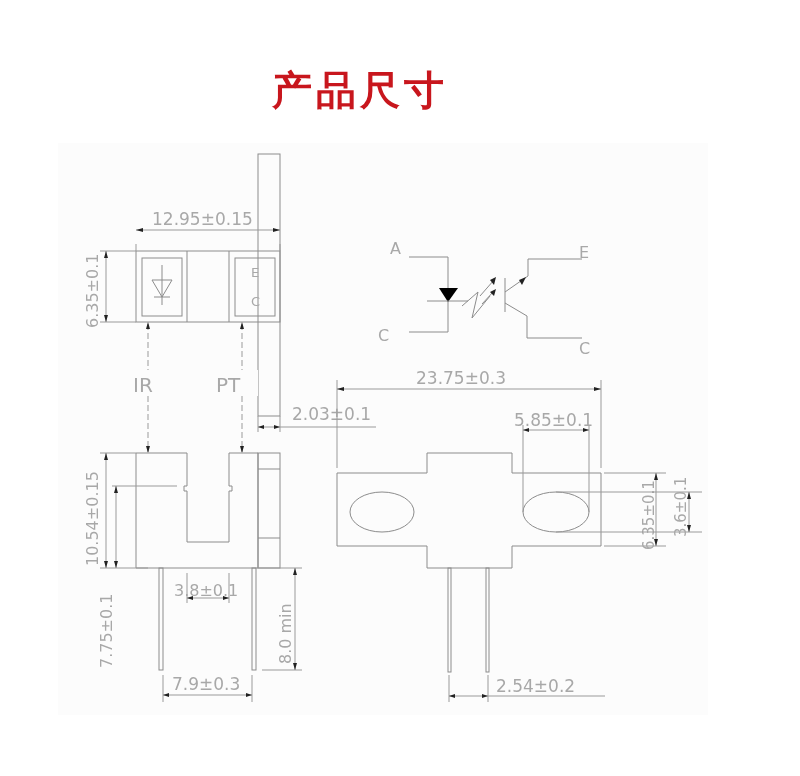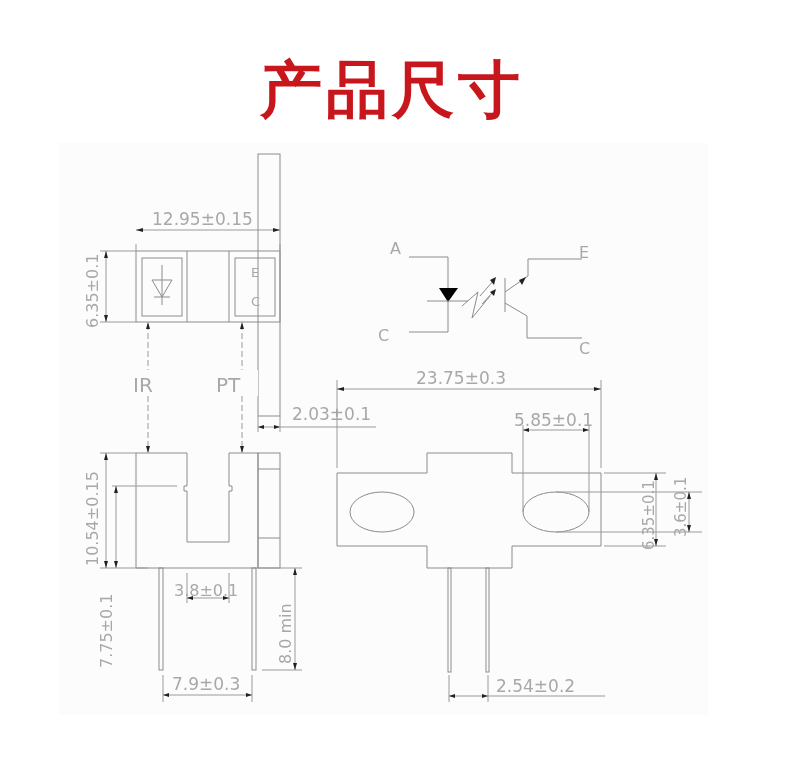--- a/index.html
+++ b/index.html
@@ -1,19 +1,19 @@
 <!DOCTYPE html>
 <html><head>
 <meta charset="utf-8">
 <style>
   html, body { margin: 0; padding: 0; background: #ffffff; }
   body { width: 800px; height: 776px; position: relative; overflow: hidden; font-family: "DejaVu Sans", sans-serif; }
   .title {
     position: absolute; left: 0; top: 50px; width: 720px; text-align: center;
-    font-size: 62px; font-weight: bold; color: #c8161d; letter-spacing: 4px; line-height: 80px; margin-left: 32px;
+    font-size: 40px; font-weight: bold; color: #c8161d; letter-spacing: 4px; line-height: 80px;
   }
   .sheet { position: absolute; left: 58px; top: 143px; width: 650px; height: 572px; background: #fcfcfc; }
   svg { position: absolute; left: 0; top: 0; }
   .ln { stroke: #8c8c8c; stroke-width: 1; fill: none; }
   .dim { stroke: #9a9a9a; stroke-width: 1; fill: none; }
   .dash { stroke: #9a9a9a; stroke-width: 1; fill: none; stroke-dasharray: 6 3; }
   .tf { fill: #a8a8a8; font-family: "DejaVu Sans", sans-serif; }
   .arr { fill: #222; }
 </style>
 </head>

